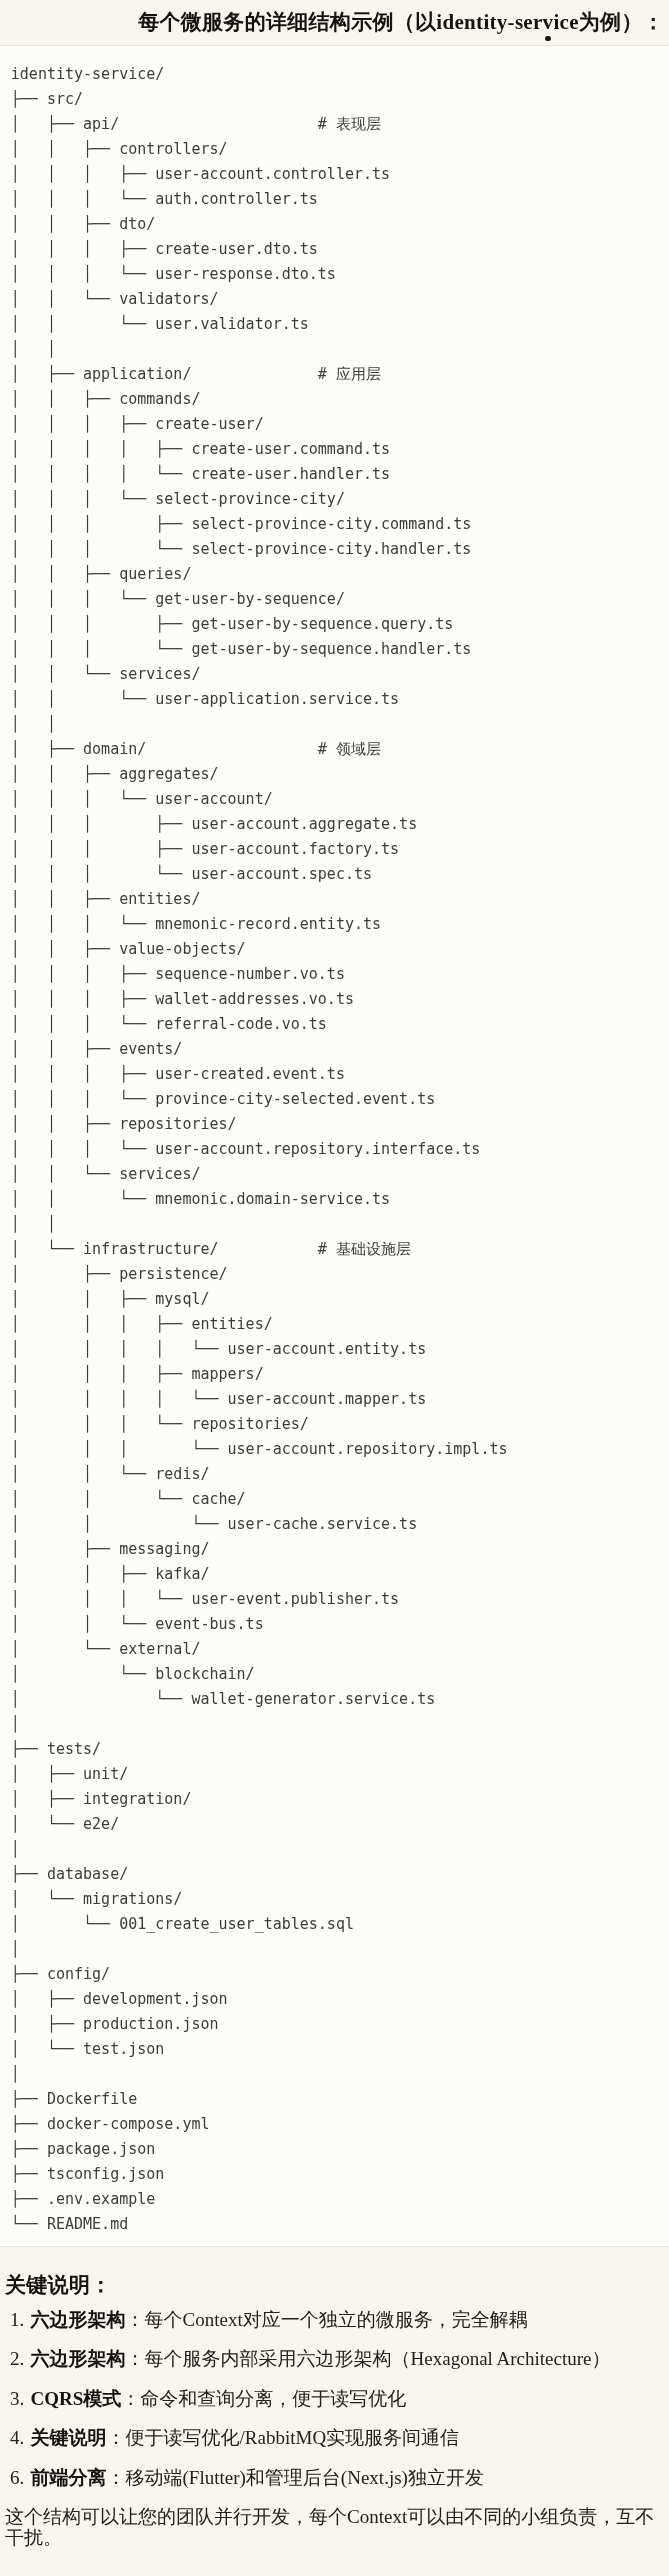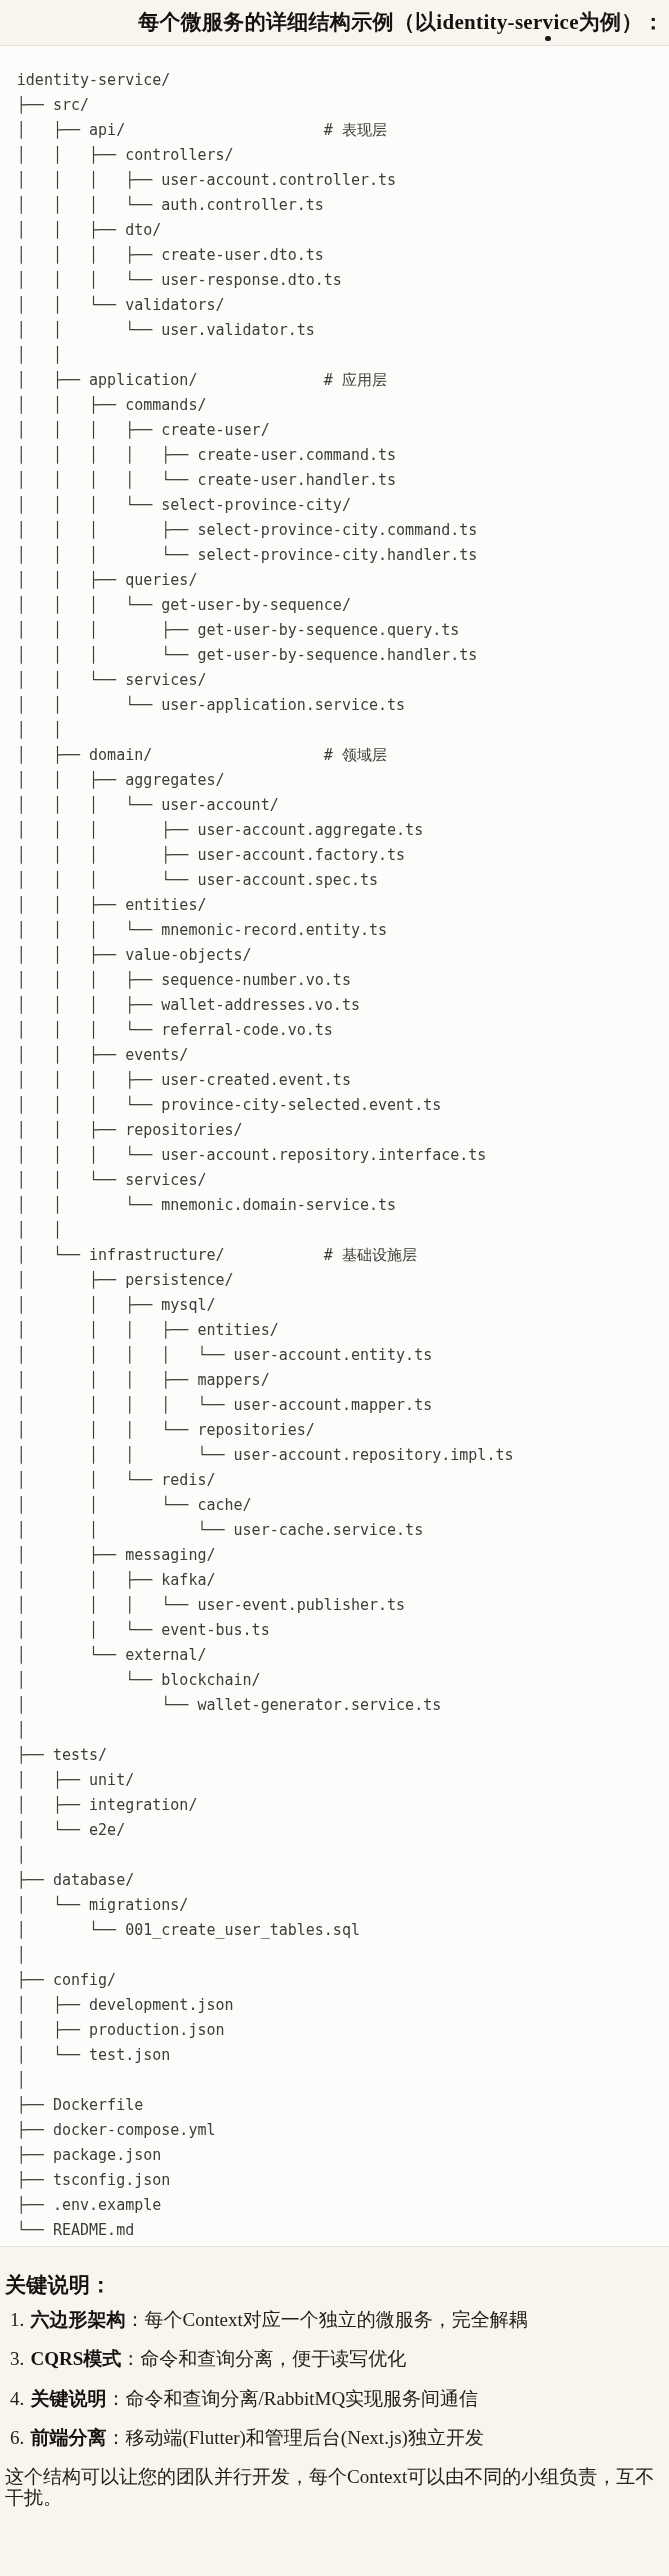--- a/index.html
+++ b/index.html
@@ -38,21 +38,21 @@
   .codeblock {
     margin-top: 8.8px;
     width: 669px;
     height: 2202px;
     background: #FCFCFA;
     border-top: 0.6px solid #E7E5DE;
     border-bottom: 0.6px solid #E7E5DE;
     overflow: hidden;
   }
   .codeblock pre {
-    margin: 8px;
+    margin: 2px;
     padding: 14.4px 8.8px 15px 8.8px;
     font-family: "DejaVu Sans Mono", monospace;
     font-size: 15px;
     line-height: 25px;
     color: #3C3C39;
     white-space: pre;
   }
 
   .notes {
     margin: 0 5px;
@@ -189,22 +189,23 @@
 ├── tsconfig.json
 ├── .env.example
 └── README.md</pre>
   </div>
 
   <div class="notes">
     <h2 class="notes-heading">关键说明：</h2>
 
     <ol>
       <li><span class="num">1.</span><strong>六边形架构</strong><span>：每个Context对应一个独立的微服务，完全解耦</span></li>
+      <li><span class="num">2.</span><strong>六边形架构</strong><span>：每个服务内部采用六边形架构（Hexagonal Architecture）</span></li>
       <li><span class="num">3.</span><strong>CQRS模式</strong><span>：命令和查询分离，便于读写优化</span></li>
-      <li><span class="num">4.</span><strong>关键说明</strong><span>：命令和查询分离/RabbitMQ实现服务间通信</span></li>
+      <li><span class="num">4.</span><strong>关键说明</strong><span>：便于读写优化/RabbitMQ实现服务间通信</span></li>
       <li><span class="num">6.</span><strong>前端分离</strong><span>：移动端(Flutter)和管理后台(Next.js)独立开发</span></li>
     </ol>
 
     <p class="closing">这个结构可以让您的团队并行开发，每个Context可以由不同的小组负责，互不干扰。</p>
   </div>
 
 </div>
 
 
 </body></html>

